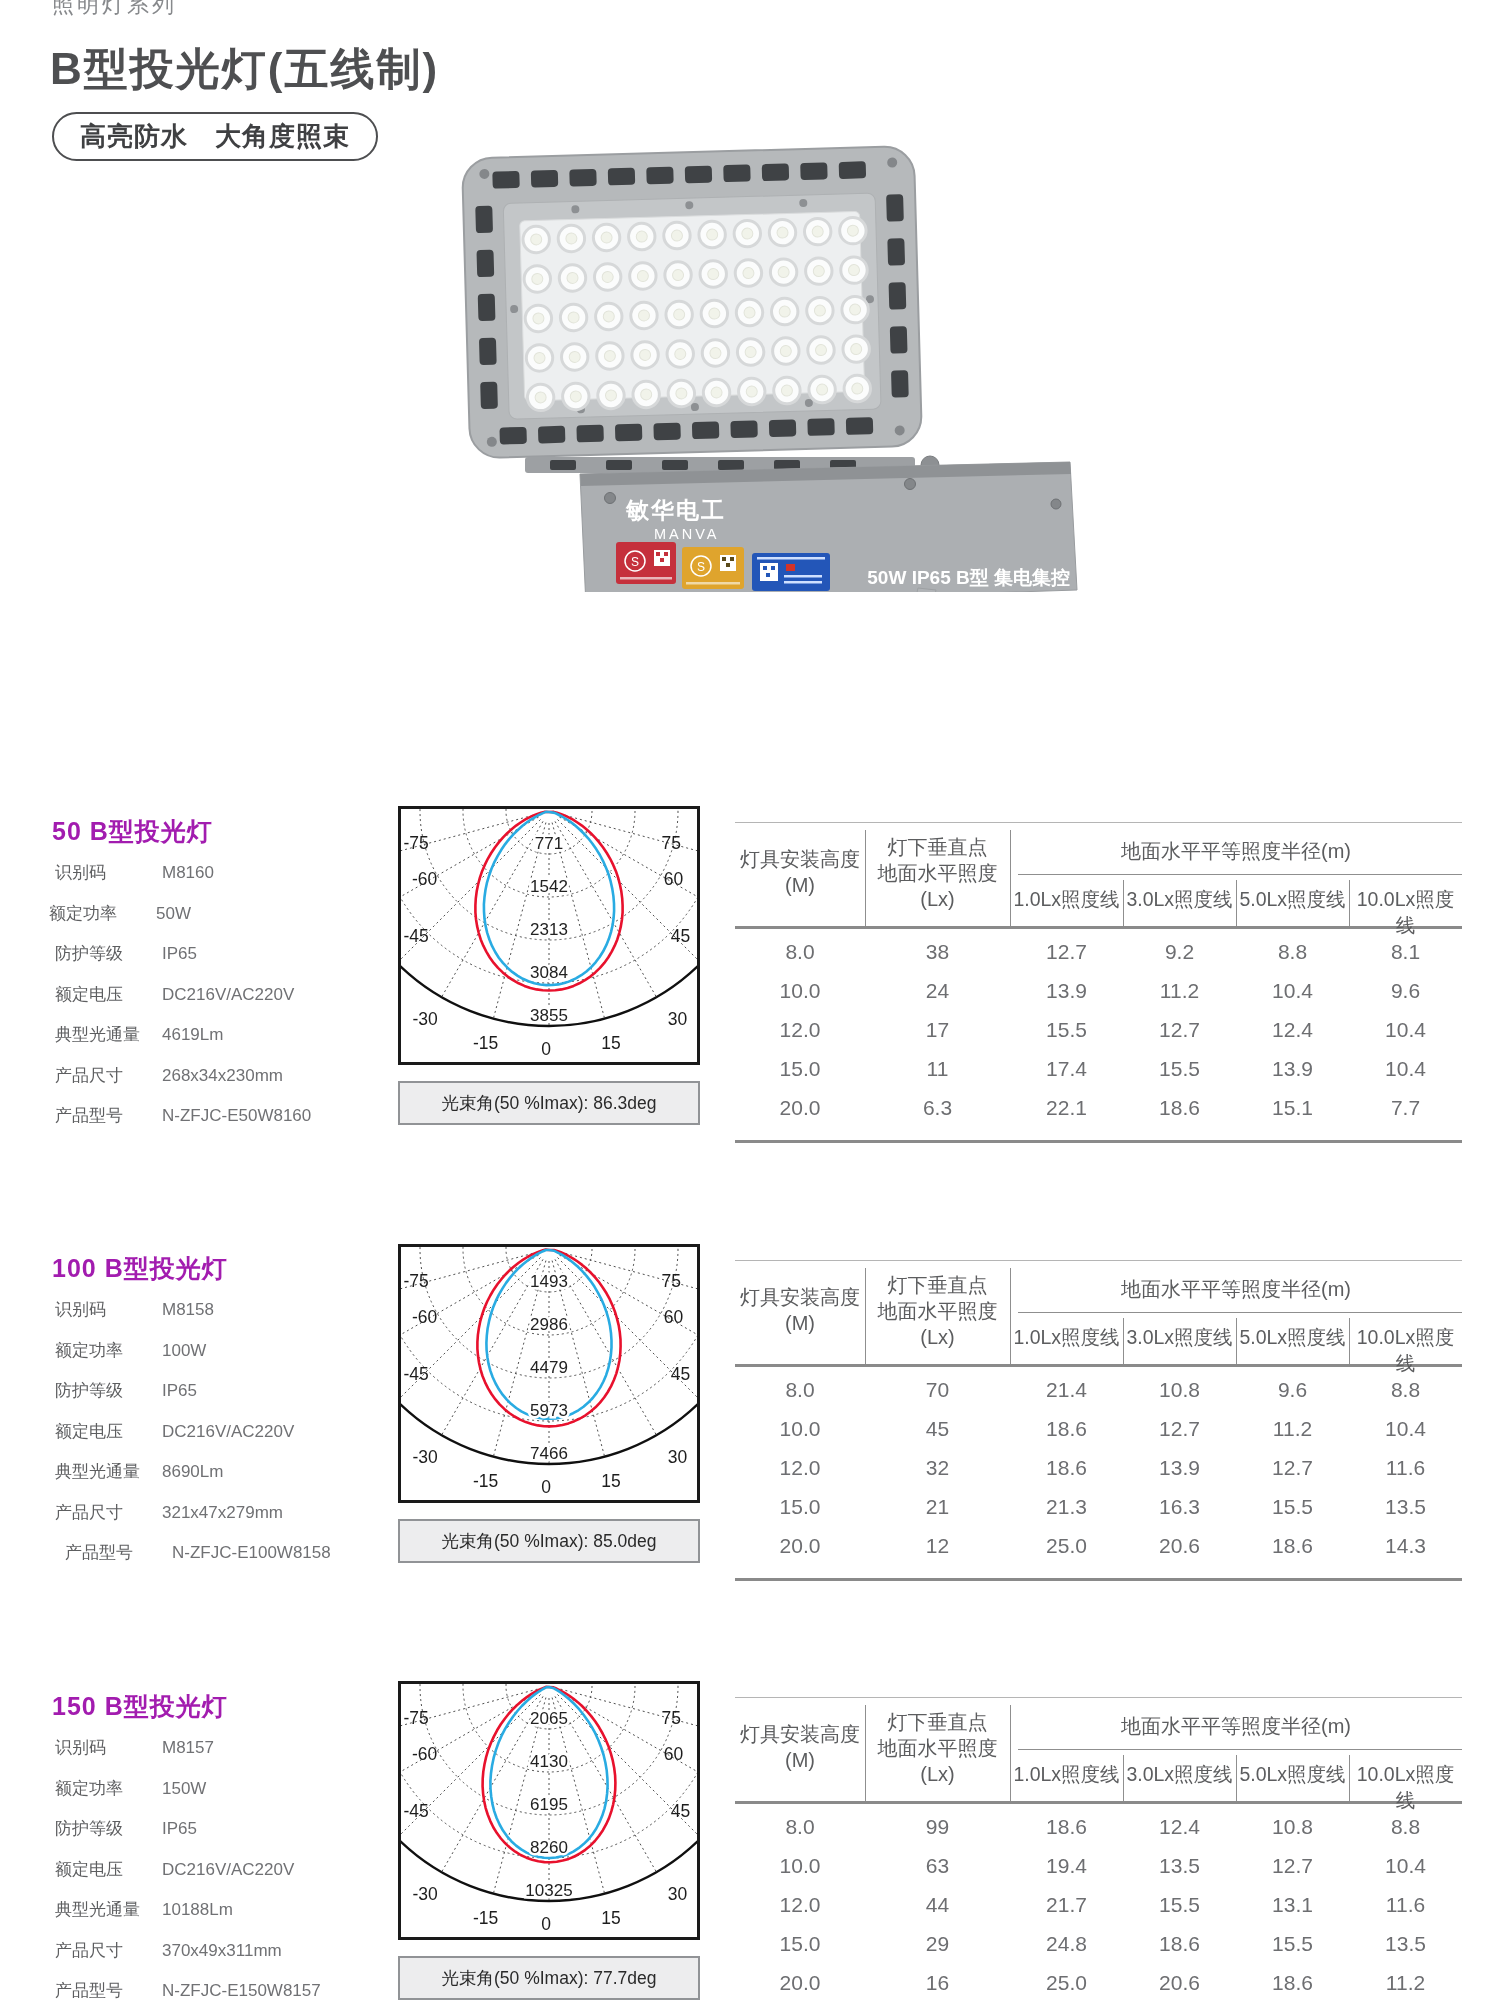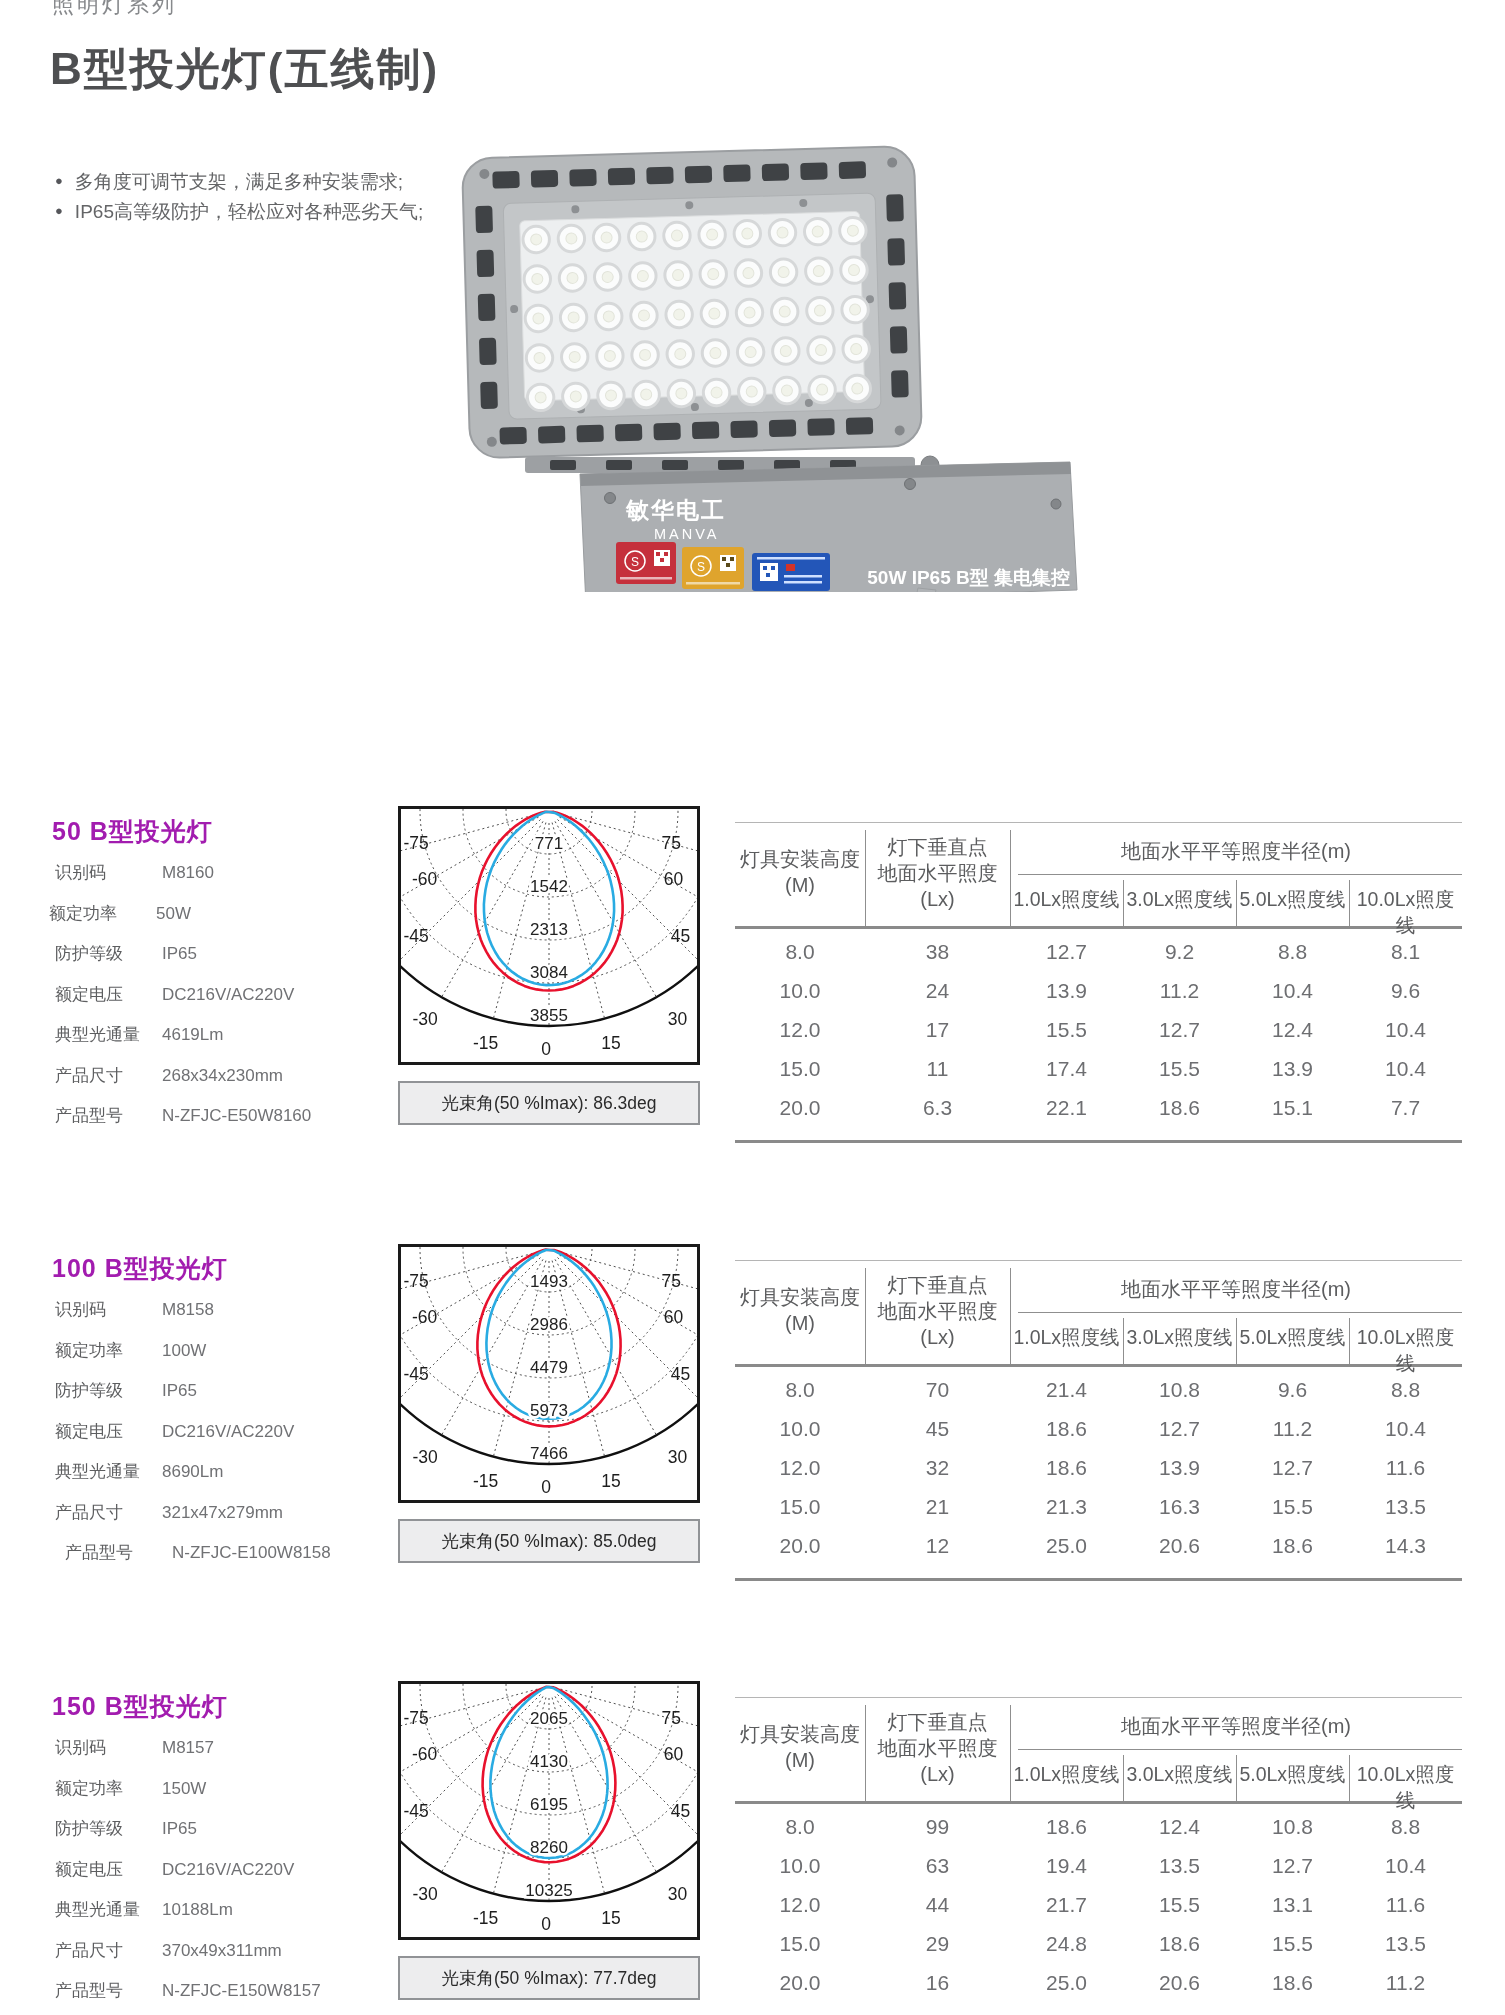--- a/index.html
+++ b/index.html
@@ -27,24 +27,21 @@
   .trow div{text-align:center;font-size:21px;}
   svg text{font-family:"Liberation Sans","DejaVu Sans",sans-serif;}
 </style>
 </head>
 <body>
 
 <div id="page">
 
   <div class="abs" id="series-label">照明灯系列</div>
   <div class="abs" id="page-title">B型投光灯(五线制)</div>
-  <div class="abs" id="features">
-      <div class="feat"><span class="dot">●</span><span>多角度可调节支架，满足多种安装需求;</span></div>
-      <div class="feat"><span class="dot">●</span><span>IP65高等级防护，轻松应对各种恶劣天气;</span></div>
-    </div>
+  <div class="abs" id="badge">高亮防水　大角度照束</div>
 
   <svg class="abs" id="photo" style="left:430px;top:112px;" width="680" height="480" viewBox="0 0 680 480">
     <g transform="rotate(-1.6 340 260)">
       <rect x="38" y="38" width="452" height="300" rx="30" fill="#b6b9bb" stroke="#9b9ea1" stroke-width="2"></rect>
       <g id="holes-top" fill="#3f4245">
           <rect x="68" y="52" width="27" height="17" rx="4"></rect>
           <rect x="68" y="308" width="27" height="17" rx="4"></rect>
           <rect x="106.5" y="52" width="27" height="17" rx="4"></rect>
           <rect x="106.5" y="308" width="27" height="17" rx="4"></rect>
           <rect x="145" y="52" width="27" height="17" rx="4"></rect>

